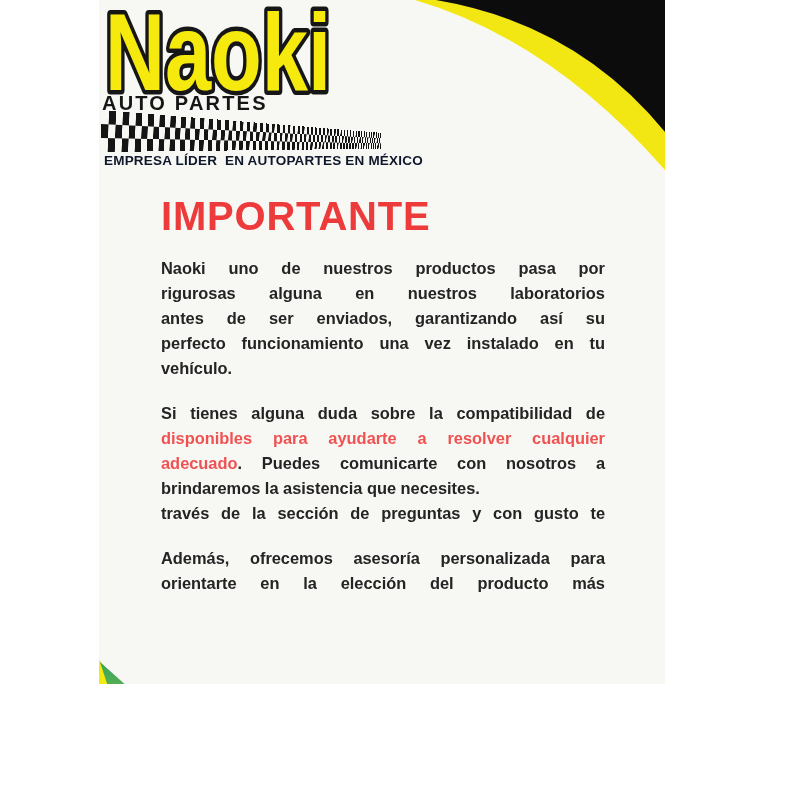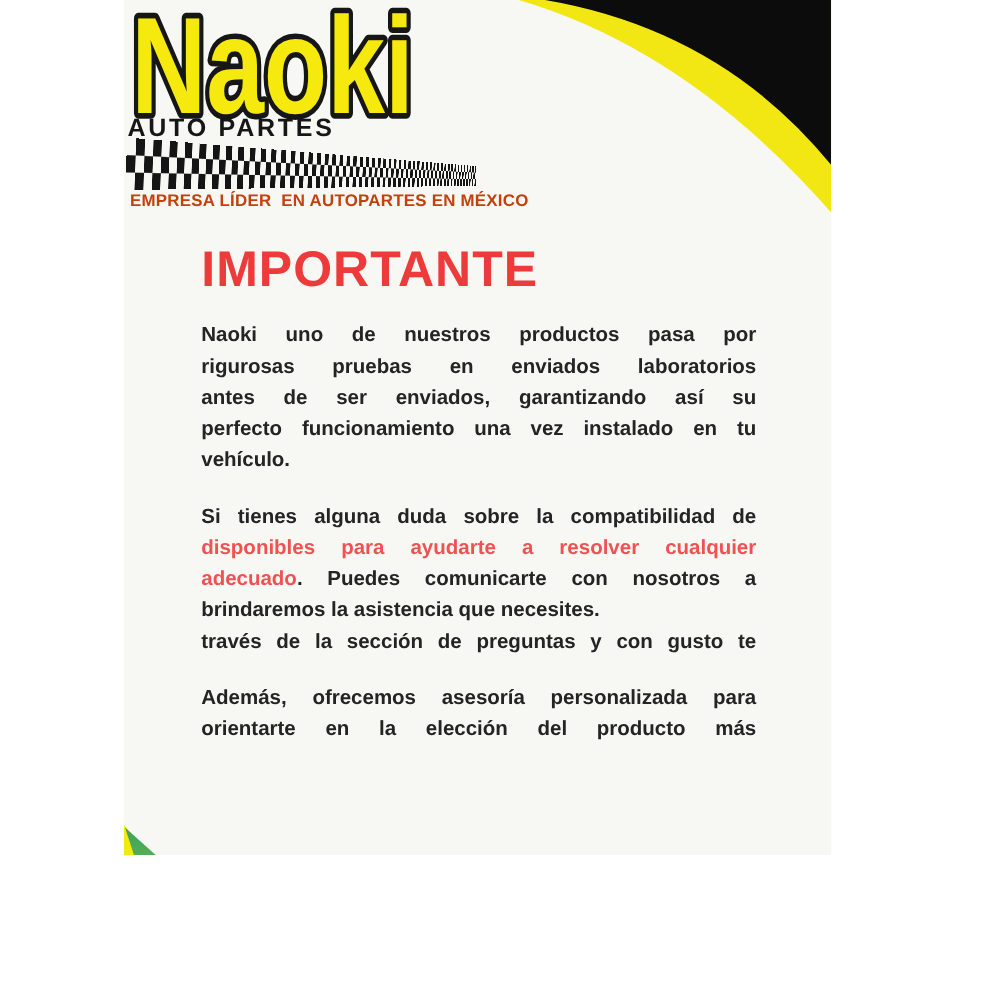--- a/index.html
+++ b/index.html
@@ -13,21 +13,21 @@
                  fill:#f6e90e;stroke:#161616;stroke-width:9px;stroke-linejoin:round;
                  paint-order:stroke fill;}
   .subtitle{position:absolute;left:3px;top:92px;font-size:20px;font-weight:bold;
             letter-spacing:2.2px;color:#161616;white-space:pre;}
   .flag-wrap{position:absolute;left:2px;top:110px;width:320px;height:44px;}
   .flag{width:1400px;height:42px;transform-origin:0 50%;
         transform:rotate(2deg) perspective(720px) rotateY(58deg);
         background:repeating-conic-gradient(#151515 0% 25%, rgba(0,0,0,0) 25% 50%);
         background-size:28px 28px;}
   .tagline{position:absolute;left:5px;top:153px;font-size:13.5px;font-weight:bold;
-           color:#c2410c;white-space:pre;letter-spacing:0.2px;}
+           color:#0f172a;white-space:pre;letter-spacing:0.2px;}
 
   
   .corner-svg{position:absolute;right:0;top:0;width:566px;height:200px;pointer-events:none;}
   .bottom-svg{position:absolute;left:0;top:650px;width:566px;height:150px;pointer-events:none;}
 
   
   .heading{position:absolute;left:62px;top:194px;font-size:40px;font-weight:bold;
            letter-spacing:0.8px;color:#ed3b3b;}
   .paragraphs{position:absolute;left:62px;top:256px;width:444px;color:#242424;}
   .para{margin:0 0 20px 0;}
@@ -55,21 +55,21 @@
     <div class="flag-wrap">
       <div class="flag"></div>
     </div>
 
     <div class="tagline">EMPRESA LÍDER  EN AUTOPARTES EN MÉXICO</div>
 
     <div class="heading">IMPORTANTE</div>
     <div class="paragraphs">
         <div class="para">
           <div class="line"><span>Naoki uno de nuestros productos pasa por</span></div>
-          <div class="line"><span>rigurosas pruebas en enviados laboratorios</span></div>
+          <div class="line"><span>rigurosas alguna en nuestros laboratorios</span></div>
           <div class="line"><span>antes de ser enviados, garantizando así su</span></div>
           <div class="line"><span>perfecto funcionamiento una vez instalado en tu</span></div>
           <div class="line lastline"><span>vehículo.</span></div>
         </div>
         <div class="para">
           <div class="line"><span>Si tienes alguna duda sobre la compatibilidad de</span></div>
           <div class="line"><span class="accent">disponibles para ayudarte a resolver cualquier</span></div>
           <div class="line"><span class="accent">adecuado</span><span>. Puedes comunicarte con nosotros a</span></div>
           <div class="line lastline"><span>brindaremos la asistencia que necesites.</span></div>
           <div class="line"><span>través de la sección de preguntas y con gusto te</span></div>

